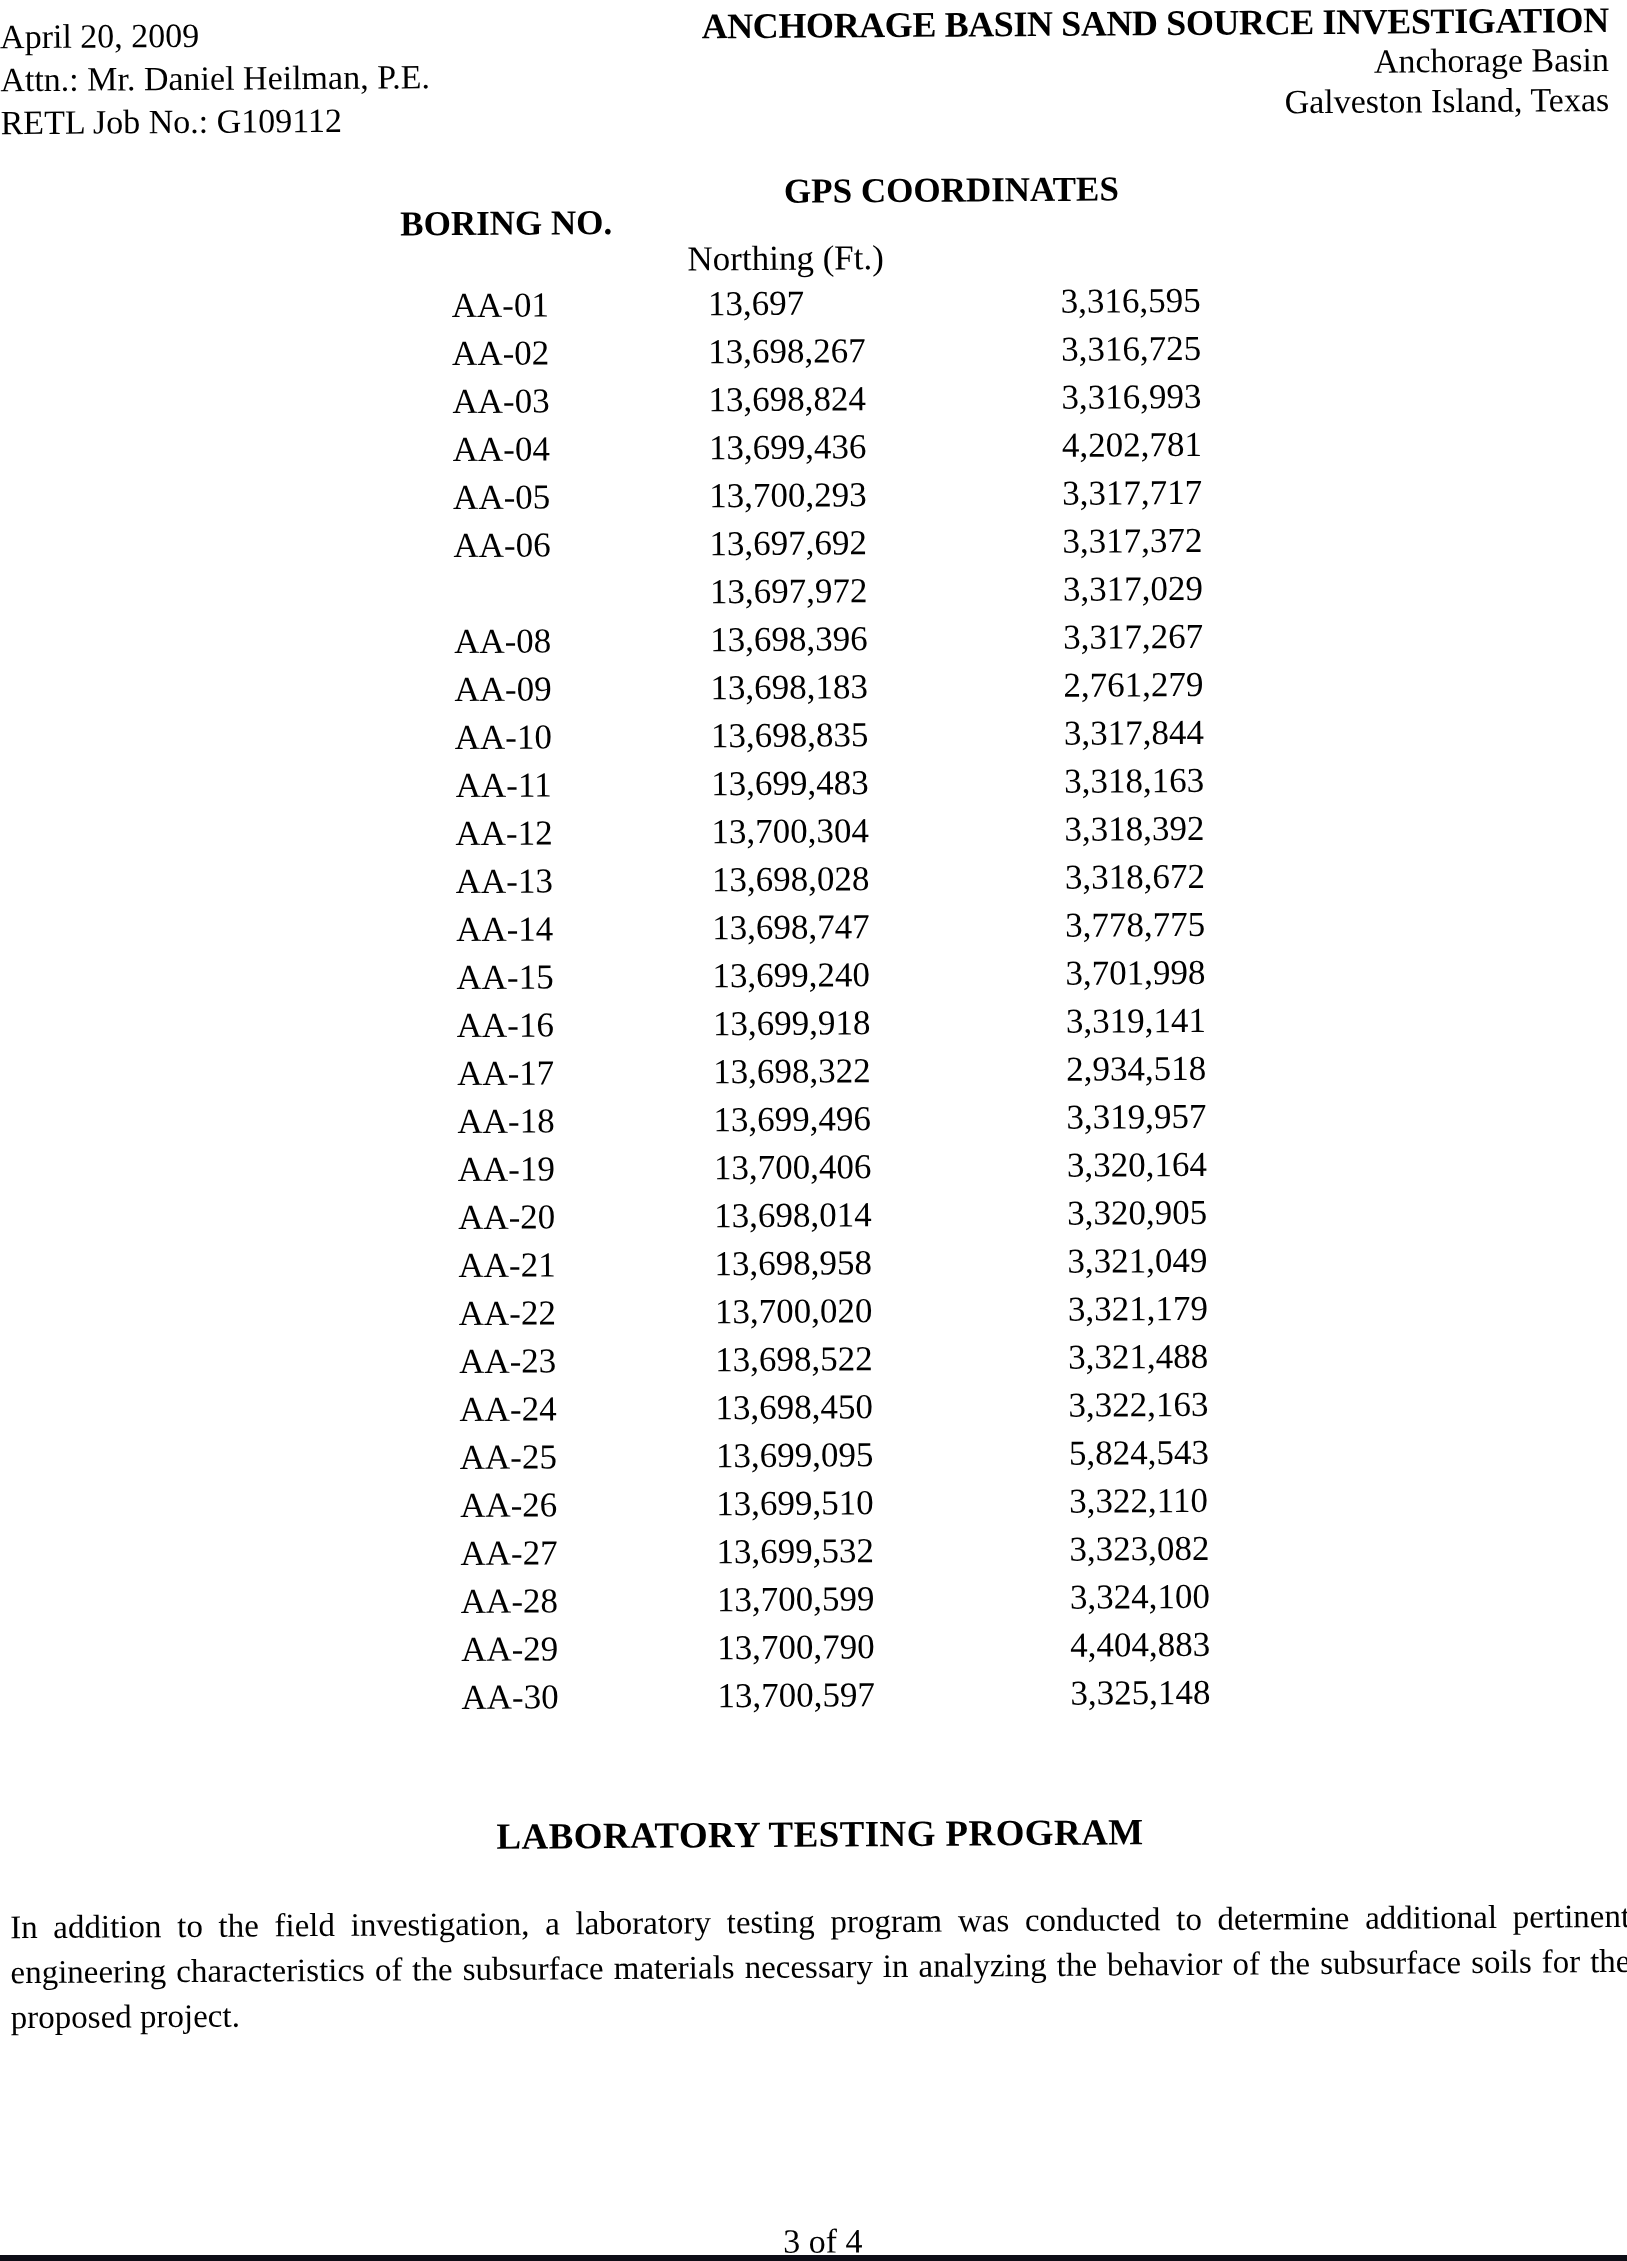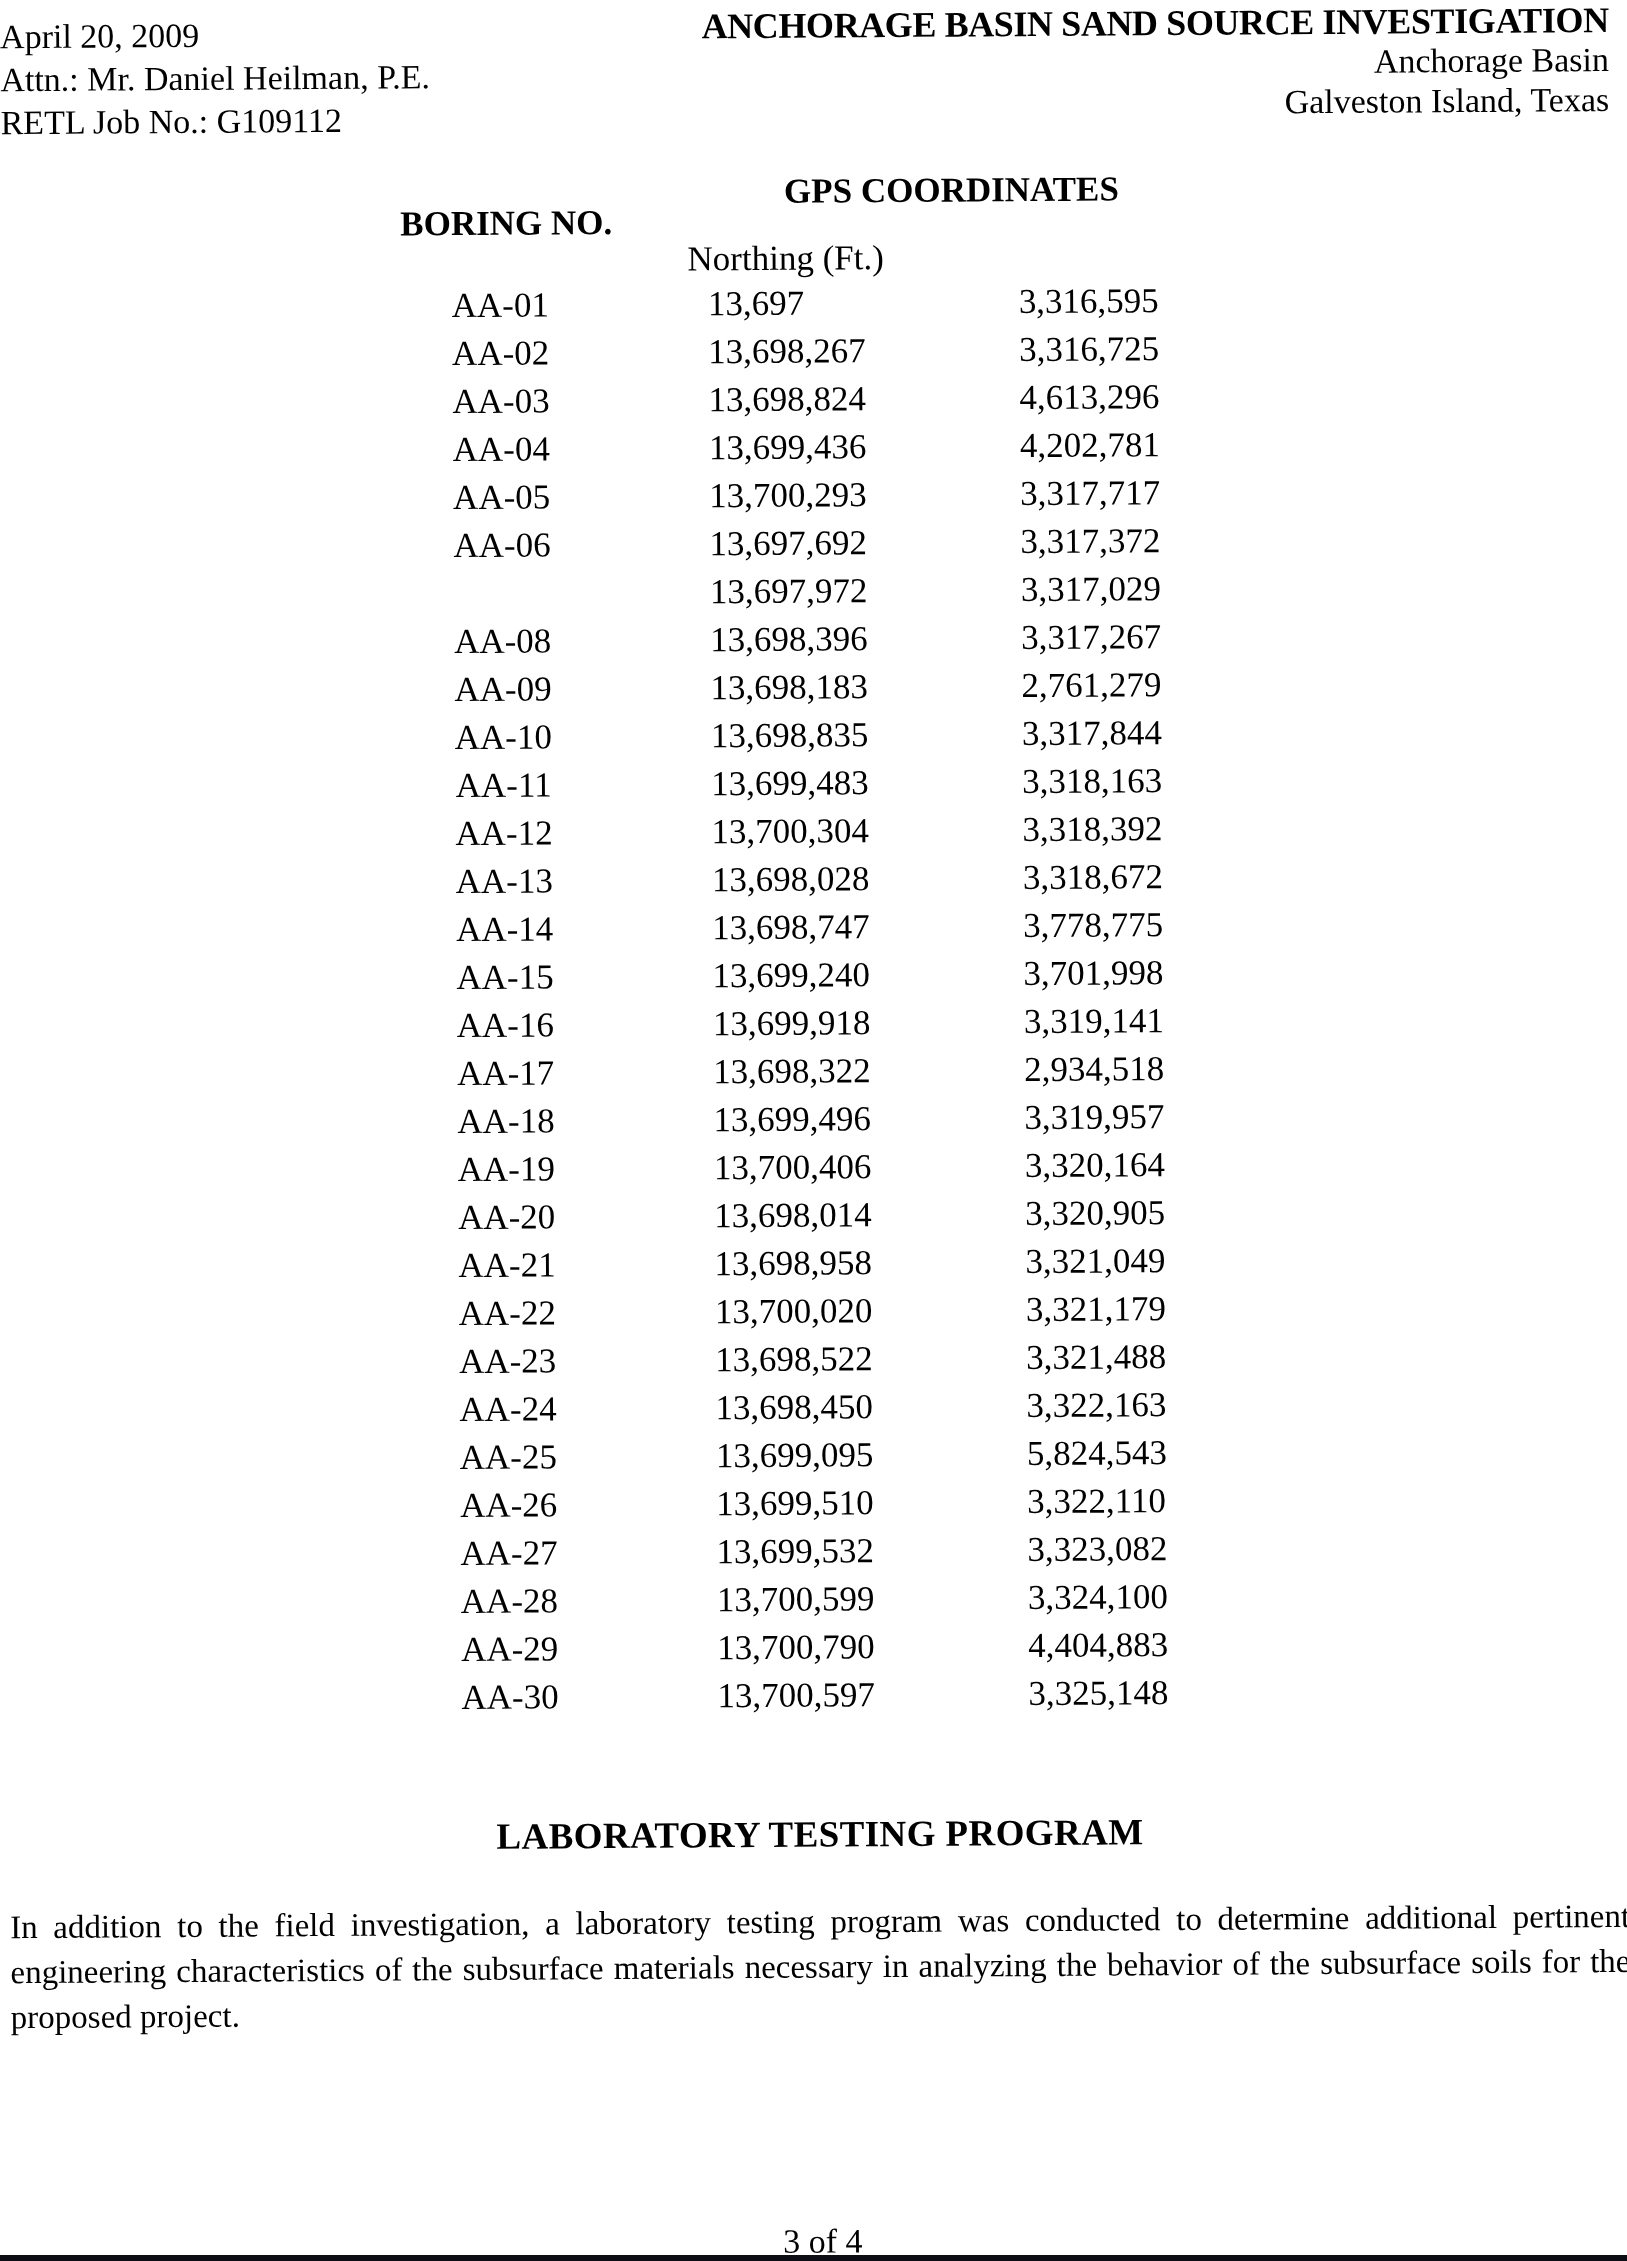--- a/index.html
+++ b/index.html
@@ -27,21 +27,21 @@
   .th { position: absolute; white-space: nowrap; }
   .th.gps { left: 789px; top: 171px; font-weight: bold; font-size: 35px; }
   .th.boring { left: 405px; top: 201px; font-weight: bold; font-size: 35px; }
   .th.northing { left: 692px; top: 238px; font-size: 35px; }
 
   .rows { position: absolute; top: 279px; left: 0; width: 1627px; }
   .row { position: relative; height: 48px; }
   .cell { position: absolute; top: 0; height: 48px; line-height: 48px; font-size: 35px; white-space: nowrap; }
   .cell.c1 { left: 405px; width: 199px; text-align: center; }
   .cell.c2 { left: 712px; }
-  .cell.c3 { left: 1023px; }
+  .cell.c3 { left: 1065px; }
 
   .sec-h { position: absolute; top: 1812px; left: 0; width: 1627px; text-align: center; font-weight: bold; font-size: 37px; letter-spacing: 0.4px; }
   .para { position: absolute; top: 1899px; left: 3px; width: 1620px; font-size: 33px; line-height: 45px; text-align: justify; }
   .footer { position: absolute; top: 2222px; left: 0; width: 1627px; text-align: center; font-size: 34px; }
 
   .scan-edge { position: absolute; left: 0; bottom: 0; width: 1627px; height: 6.1px; background: var(--scan_edge); }
 </style>
 </head>
 <body>
 
@@ -71,21 +71,21 @@
             <div class="cell c3">3,316,595</div>
           </div>
           <div class="row">
             <div class="cell c1">AA-02</div>
             <div class="cell c2">13,698,267</div>
             <div class="cell c3">3,316,725</div>
           </div>
           <div class="row">
             <div class="cell c1">AA-03</div>
             <div class="cell c2">13,698,824</div>
-            <div class="cell c3">4,613,296</div>
+            <div class="cell c3">3,316,993</div>
           </div>
           <div class="row">
             <div class="cell c1">AA-04</div>
             <div class="cell c2">13,699,436</div>
             <div class="cell c3">4,202,781</div>
           </div>
           <div class="row">
             <div class="cell c1">AA-05</div>
             <div class="cell c2">13,700,293</div>
             <div class="cell c3">3,317,717</div>

